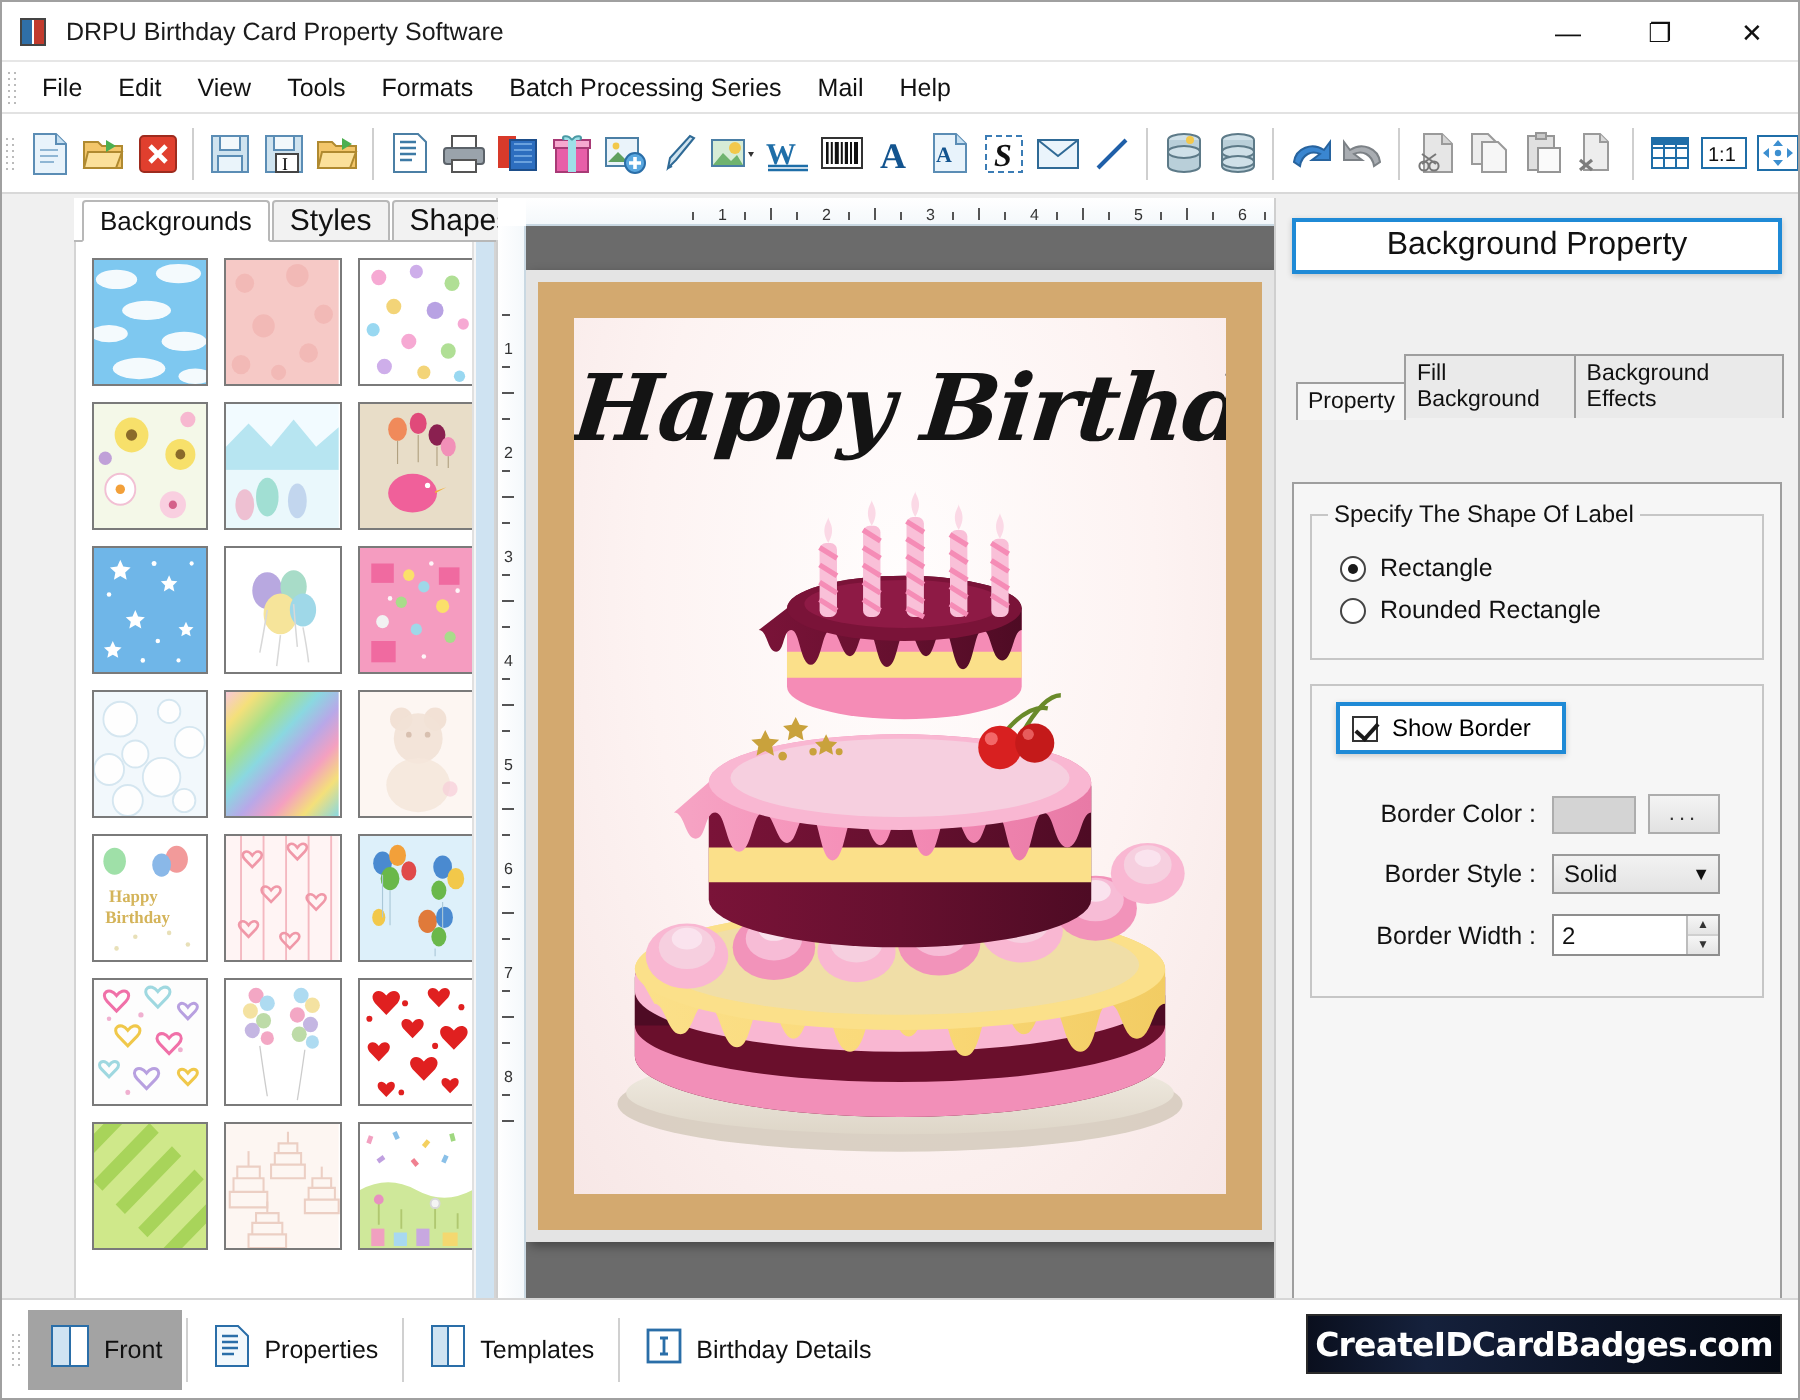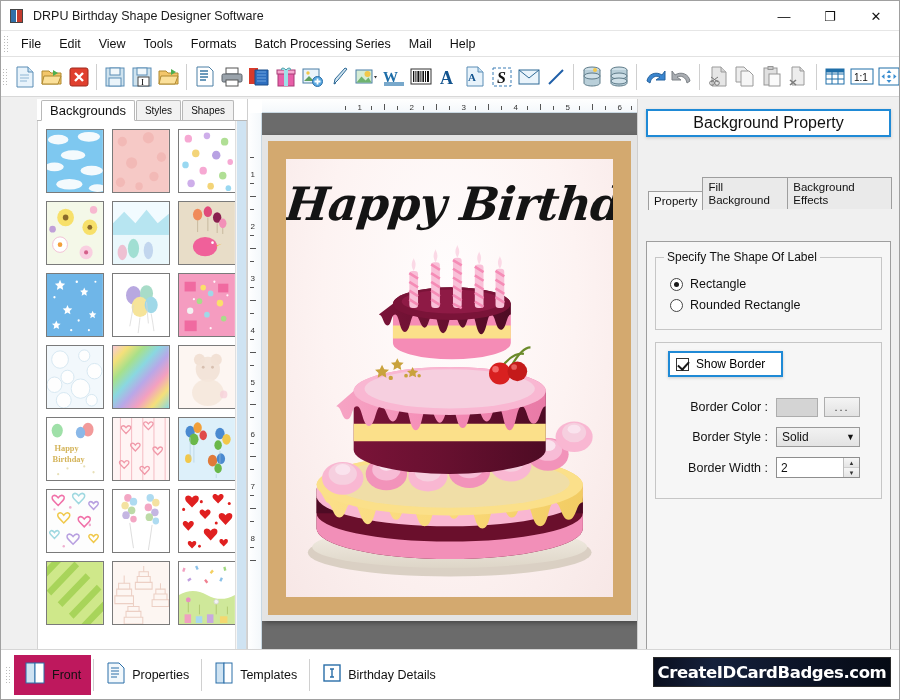--- a/index.html
+++ b/index.html
@@ -124,21 +124,21 @@
   .tabstrip {
     height: 22px;
     display: flex; align-items: flex-end;
     padding-left: 4px;
     background: #ffffff;
     border-bottom: 1px solid #b8b8b8;
     flex: 0 0 auto;
   }
   .ltab {
     padding: 3px 8px 2px 8px;
-    font-size: 10px;
+    font-size: 15px;
     color: #111;
     border: 1px solid #b8b8b8;
     border-bottom: none;
     background: #f2f2f2;
     margin-right: 1px;
     border-radius: 2px 2px 0 0;
     line-height: 14px;
   }
   .ltab.active {
     background: #ffffff;
@@ -396,21 +396,21 @@
     background: #ffffff;
     border-top: 1px solid #d6d6d6;
     display: flex; align-items: center;
     padding-left: 4px;
   }
   .bbtn {
     display:flex; align-items:center; gap:6px;
     height: 40px; padding: 0 10px;
     font-size: 12.5px; color:#111;
   }
-  .bbtn.active { background:#be185d; }
+  .bbtn.active { background:#a3a3a3; }
   .bsep { width:1px; height:32px; background:#d0d0d0; margin:0 2px; }
   .brand {
     position:absolute; right: 8px; top: 7px;
     width: 238px; height: 30px;
     background: linear-gradient(90deg,#0a0f1e 0%, #15213c 25%, #0d1528 60%, #050a14 100%);
     border: 1px solid #2a2a2a;
     color: #ffffff;
     display:flex; align-items:center; justify-content:center;
     font-family: "DejaVu Sans", sans-serif;
     font-weight: 700;
@@ -420,21 +420,21 @@
 </style>
 </head>
 <body>
 
 <div id="app">
 
   <div class="titlebar">
     <div class="app-icon">
         <div class="bk"></div>
       </div>
-    <div class="title-text">DRPU Birthday Shape Designer Software</div>
+    <div class="title-text">DRPU Birthday Card Property Software</div>
     <div class="wincontrols">
       <div class="wcbtn">—</div>
       <div class="wcbtn">❐</div>
       <div class="wcbtn close">✕</div>
     </div>
   </div>
 
   <div class="menubar">
     <div class="gripdots"></div>
     <div class="menuitem">File</div>

